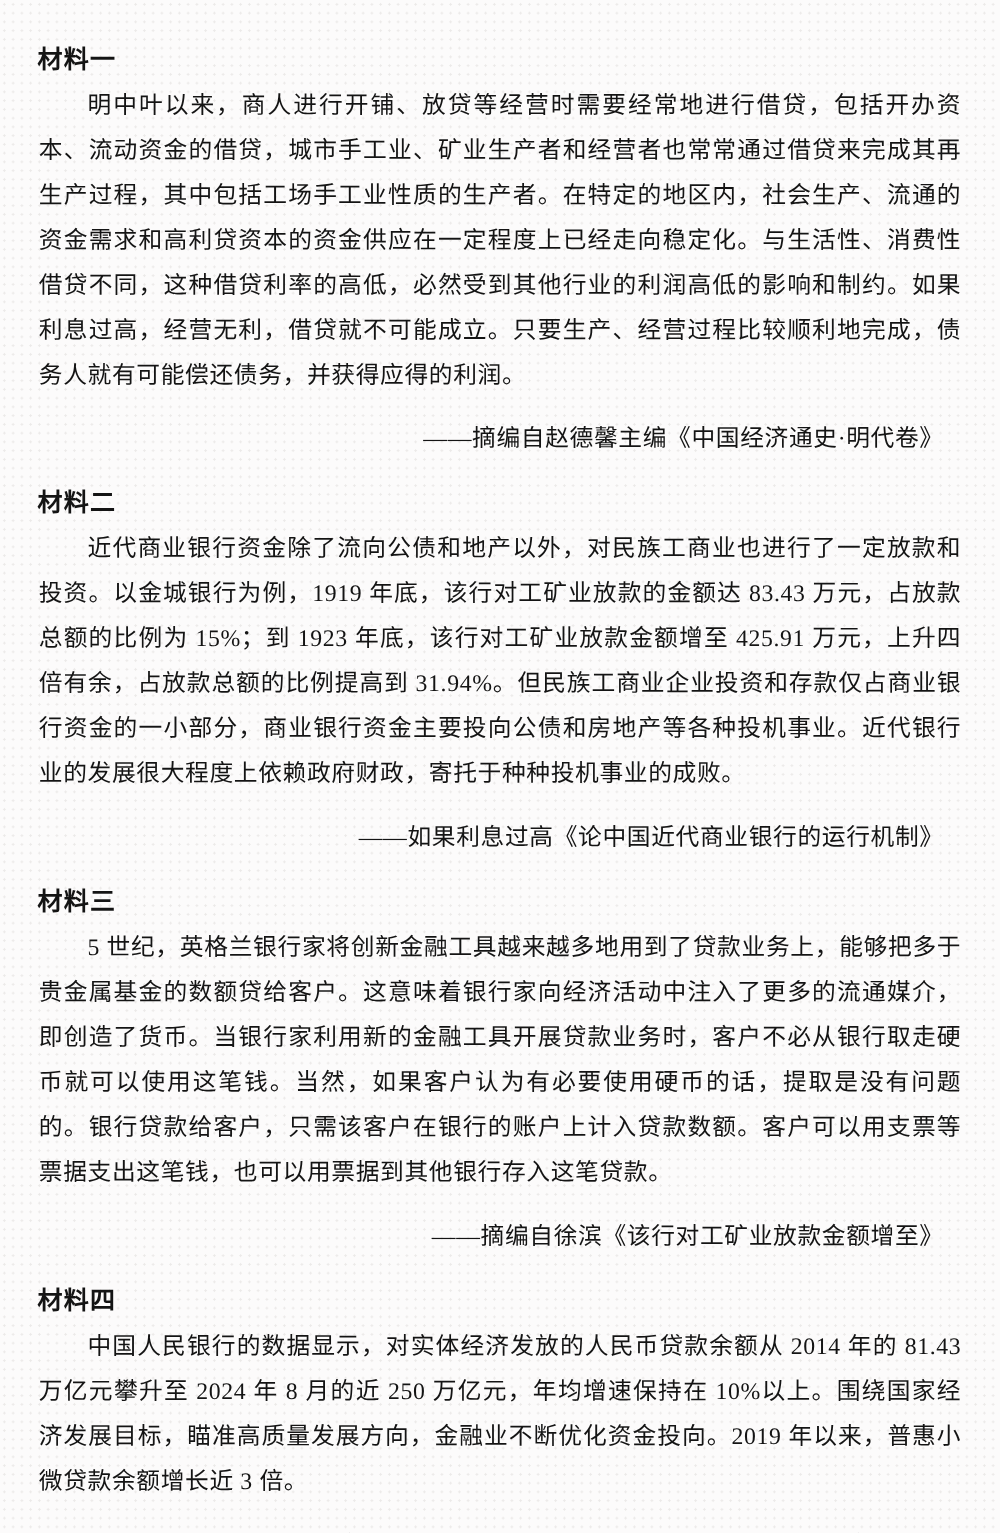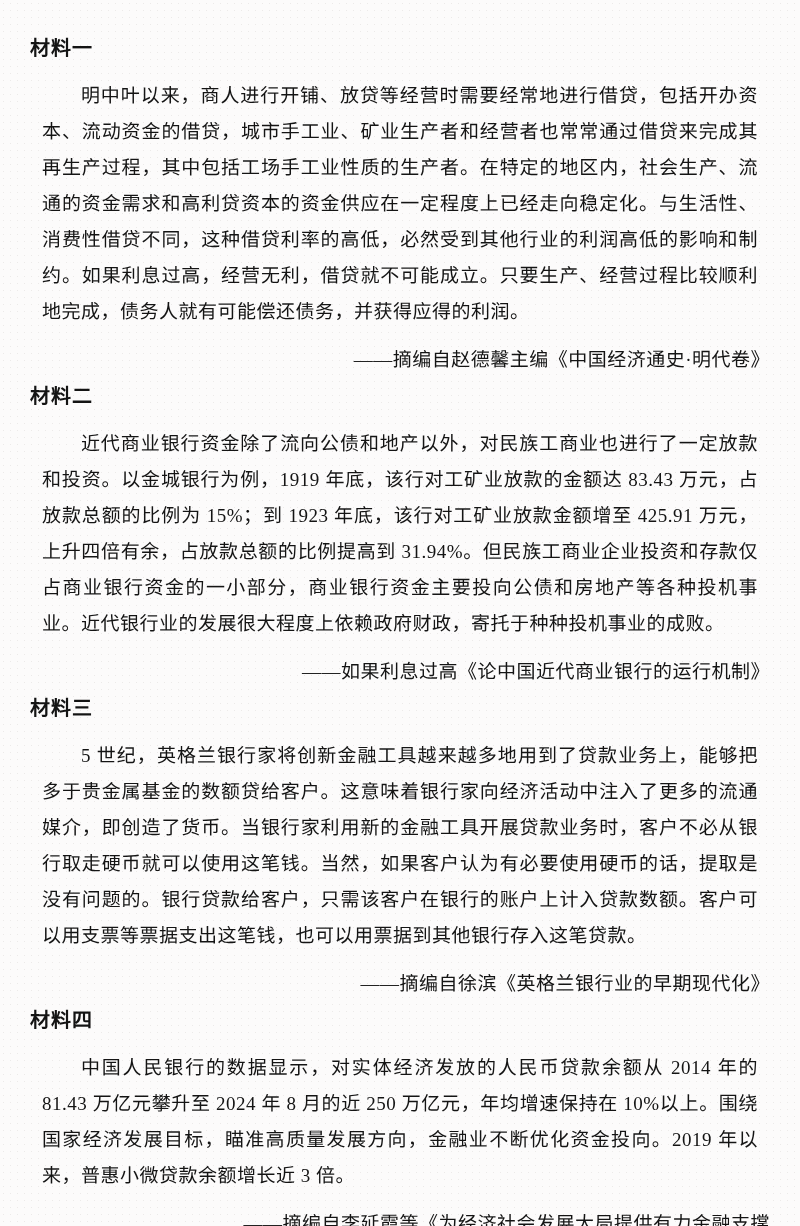--- a/index.html
+++ b/index.html
@@ -26,30 +26,30 @@
   }
   .section-heading {
     margin: 0;
     font-family: "Liberation Sans", "DejaVu Sans", sans-serif;
     font-weight: 700;
     font-size: 20px;
     line-height: 36px;
     letter-spacing: 1px;
   }
   .body-para {
-    margin: 12px;
+    margin: 1px;
     font-size: 19px;
     line-height: 36px;
     letter-spacing: 0.5px;
     text-align: justify;
     text-justify: inter-ideograph;
     text-indent: 2.05em;
   }
   .attribution {
-    margin: 0;
+    margin: 15px;
     font-size: 19px;
     line-height: 36px;
     letter-spacing: 0.5px;
     text-align: right;
   }
   .page-footer {
     margin-top: 16px;
     font-size: 13px;
     line-height: 30px;
     text-align: right;
@@ -69,21 +69,21 @@
 
   <section>
     <h2 class="section-heading">材料二</h2>
     <p class="body-para">近代商业银行资金除了流向公债和地产以外，对民族工商业也进行了一定放款和投资。以金城银行为例，1919 年底，该行对工矿业放款的金额达 83.43 万元，占放款总额的比例为 15%；到 1923 年底，该行对工矿业放款金额增至 425.91 万元，上升四倍有余，占放款总额的比例提高到 31.94%。但民族工商业企业投资和存款仅占商业银行资金的一小部分，商业银行资金主要投向公债和房地产等各种投机事业。近代银行业的发展很大程度上依赖政府财政，寄托于种种投机事业的成败。</p>
     <p class="attribution">——如果利息过高《论中国近代商业银行的运行机制》</p>
   </section>
 
   <section>
     <h2 class="section-heading">材料三</h2>
     <p class="body-para">5 世纪，英格兰银行家将创新金融工具越来越多地用到了贷款业务上，能够把多于贵金属基金的数额贷给客户。这意味着银行家向经济活动中注入了更多的流通媒介，即创造了货币。当银行家利用新的金融工具开展贷款业务时，客户不必从银行取走硬币就可以使用这笔钱。当然，如果客户认为有必要使用硬币的话，提取是没有问题的。银行贷款给客户，只需该客户在银行的账户上计入贷款数额。客户可以用支票等票据支出这笔钱，也可以用票据到其他银行存入这笔贷款。</p>
-    <p class="attribution">——摘编自徐滨《英格兰银行业的早期现代化》</p>
+    <p class="attribution">——摘编自徐滨《该行对工矿业放款金额增至》</p>
   </section>
 
   <section>
     <h2 class="section-heading">材料四</h2>
     <p class="body-para">中国人民银行的数据显示，对实体经济发放的人民币贷款余额从 2014 年的 81.43 万亿元攀升至 2024 年 8 月的近 250 万亿元，年均增速保持在 10%以上。围绕国家经济发展目标，瞄准高质量发展方向，金融业不断优化资金投向。2019 年以来，普惠小微贷款余额增长近 3 倍。</p>
     <p class="attribution">——摘编自李延霞等《为经济社会发展大局提供有力金融支撑</p>
   </section>
 
   <div class="page-footer">第5页,共8页</div>
 

